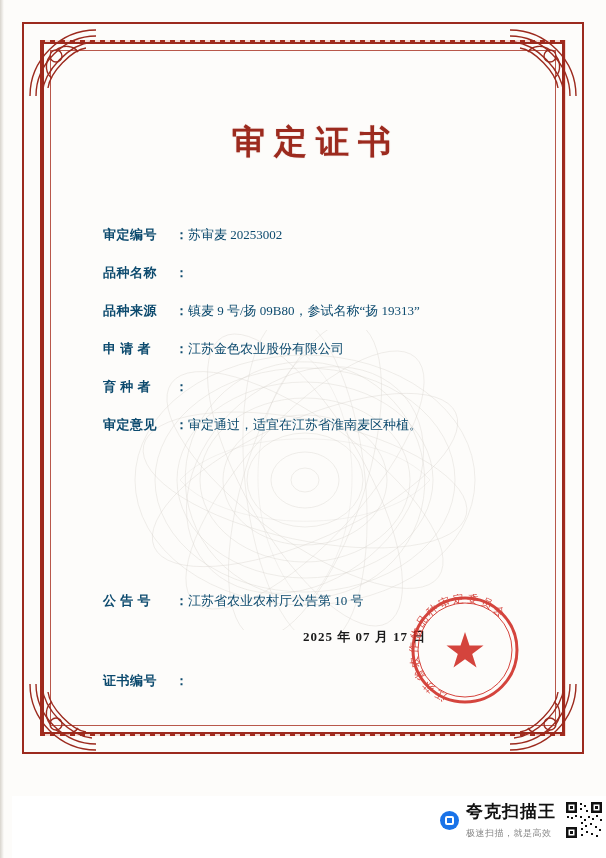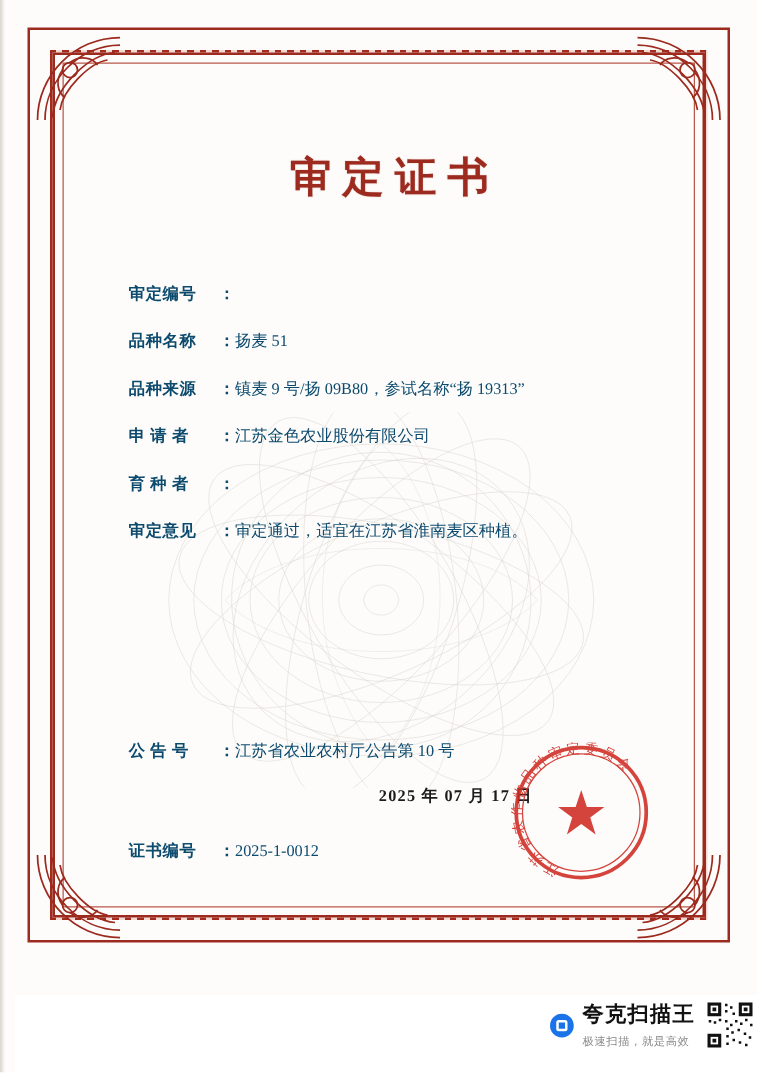--- a/index.html
+++ b/index.html
@@ -310,26 +310,26 @@
 
   <div class="title-wrap">
     <div class="title-line2">审定证书</div>
   </div>
 
   <div class="fields">
 
     <div class="field-row">
       <span class="field-label">审定编号</span>
       <span class="field-colon">：</span>
+      <span class="field-value">苏审麦 20253002</span>
     </div>
 
     <div class="field-row">
       <span class="field-label">品种名称</span>
       <span class="field-colon">：</span>
-      <span class="field-value">扬麦 51</span>
     </div>
 
     <div class="field-row">
       <span class="field-label">品种来源</span>
       <span class="field-colon">：</span>
       <span class="field-value">镇麦 9 号/扬 09B80，参试名称“扬 19313”</span>
     </div>
 
     <div class="field-row">
       <span class="field-label">申 请 者</span>
@@ -356,21 +356,20 @@
       <span class="field-label">公 告 号</span>
       <span class="field-colon">：</span>
       <span class="field-value">江苏省农业农村厅公告第 10 号</span>
     </div>
 
     <div class="date-line">2025 年 07 月 17 日</div>
 
     <div class="field-row cert-no-row">
       <span class="field-label">证书编号</span>
       <span class="field-colon">：</span>
-      <span class="field-value">2025-1-0012</span>
     </div>
 
   </div>
 
   <div class="seal">
     <svg width="112" height="112" viewBox="0 0 112 112">
       <circle cx="56" cy="56" r="52" fill="none" stroke="#cf2b23" stroke-width="3"></circle>
       <circle cx="56" cy="56" r="47" fill="none" stroke="#cf2b23" stroke-width="1"></circle>
       <path id="sealArc" d="M 56 104 A 48 48 0 1 1 56.01 104" fill="none" stroke="none"></path>
       <text font-family="'Liberation Serif', serif" font-size="11" fill="#cf2b23" letter-spacing="2.4">

